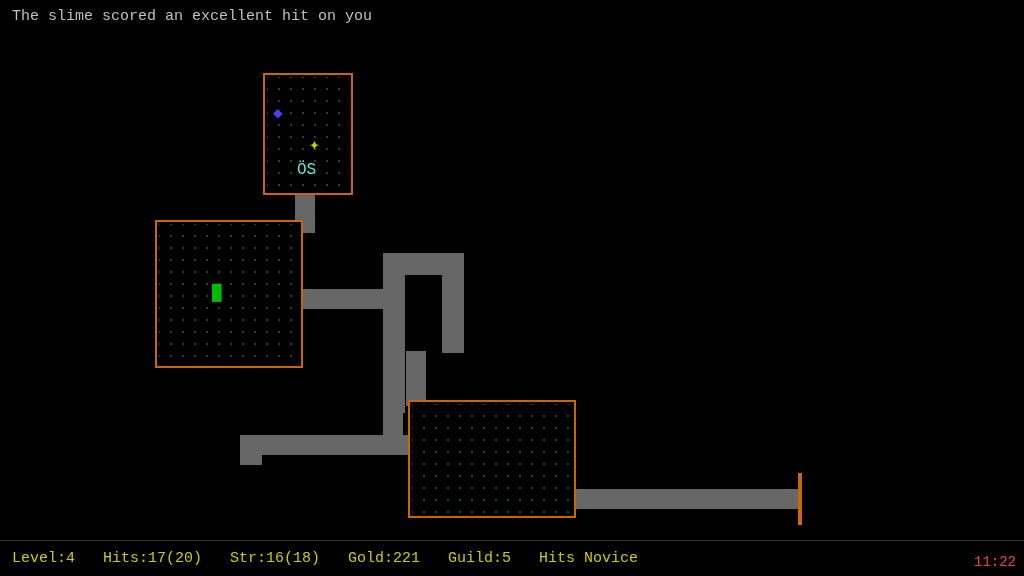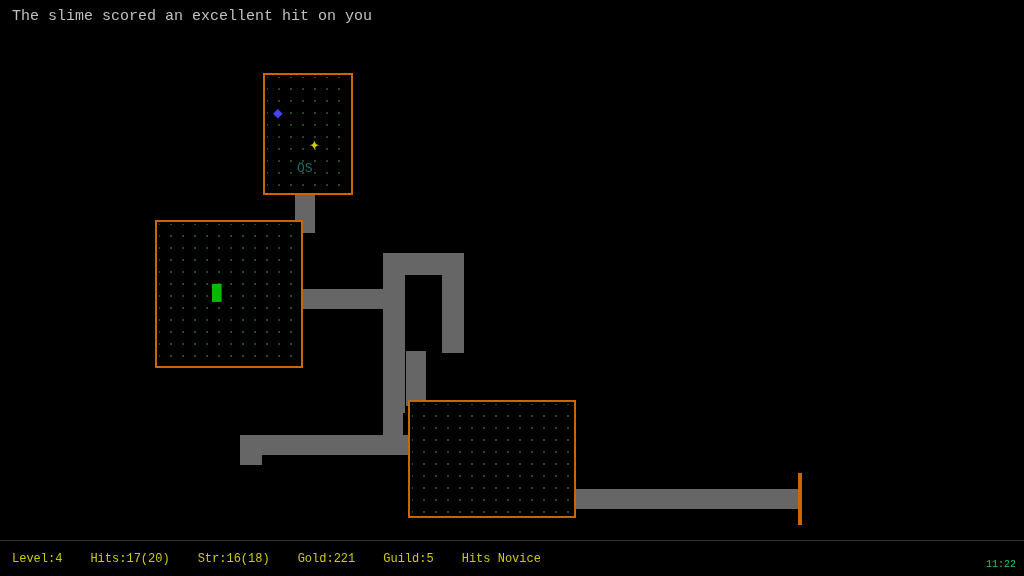--- a/index.html
+++ b/index.html
@@ -38,32 +38,32 @@
       height: 36px;
       background: #000;
       display: flex;
       align-items: center;
       padding: 0 12px;
       border-top: 1px solid #333;
     }
 
     .status-item {
       color: #cccc00;
-      font-size: 12px;
+      font-size: 15px;
       font-family: 'Courier New', Courier, monospace;
       margin-right: 28px;
     }
 
     
     #clock {
       position: absolute;
       bottom: 6px;
       right: 8px;
-      color: #22c55e;
-      font-size: 10px;
+      color: #ef4444;
+      font-size: 14px;
       font-family: 'Courier New', Courier, monospace;
     }
 
     
     #map-area {
       position: absolute;
       top: 35px;
       left: 0;
       width: 1024px;
       height: 505px;
@@ -154,21 +154,21 @@
 
     <div class="room" style="left:263px; top:38px; width:90px; height:122px;">
       <div class="room-interior">
         <div class="dot-grid"></div>
       </div>
 
       <div id="player" style="left:8px; top:28px; color:#4444ff; font-size:16px;">◆</div>
 
       <div id="sun-icon" style="left:44px; top:58px; color:#cccc00; font-size:18px;">✦</div>
 
-      <div id="gs-text" style="left:32px; top:86px; color:#0f766e; font-size:13px; font-family:'Courier New';">ÖS</div>
+      <div id="gs-text" style="left:32px; top:86px; color:#5eead4; font-size:16px; font-family:'Courier New';">ÖS</div>
     </div>
 
     <div class="corridor-v" style="left:295px; top:160px; height:38px; background:#666; width:20px;"></div>
 
     <div class="room" style="left:155px; top:185px; width:148px; height:148px;">
       <div class="room-interior">
         <div class="dot-grid"></div>
       </div>
 
       <div id="green-item" style="left:55px; top:62px; color:#00bb00; font-size:16px;">█</div>

